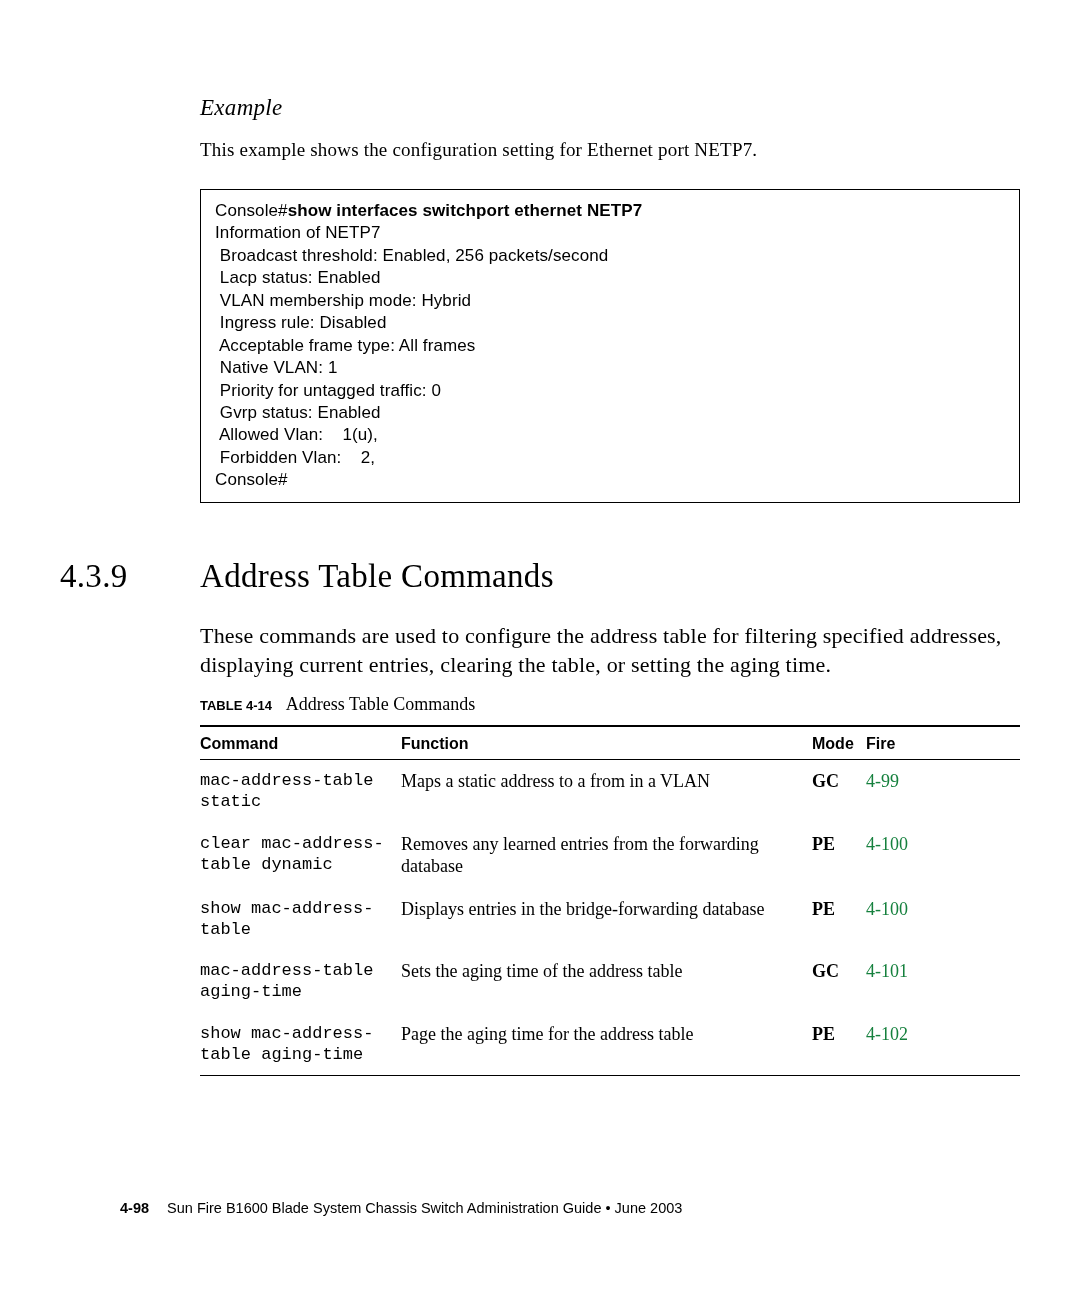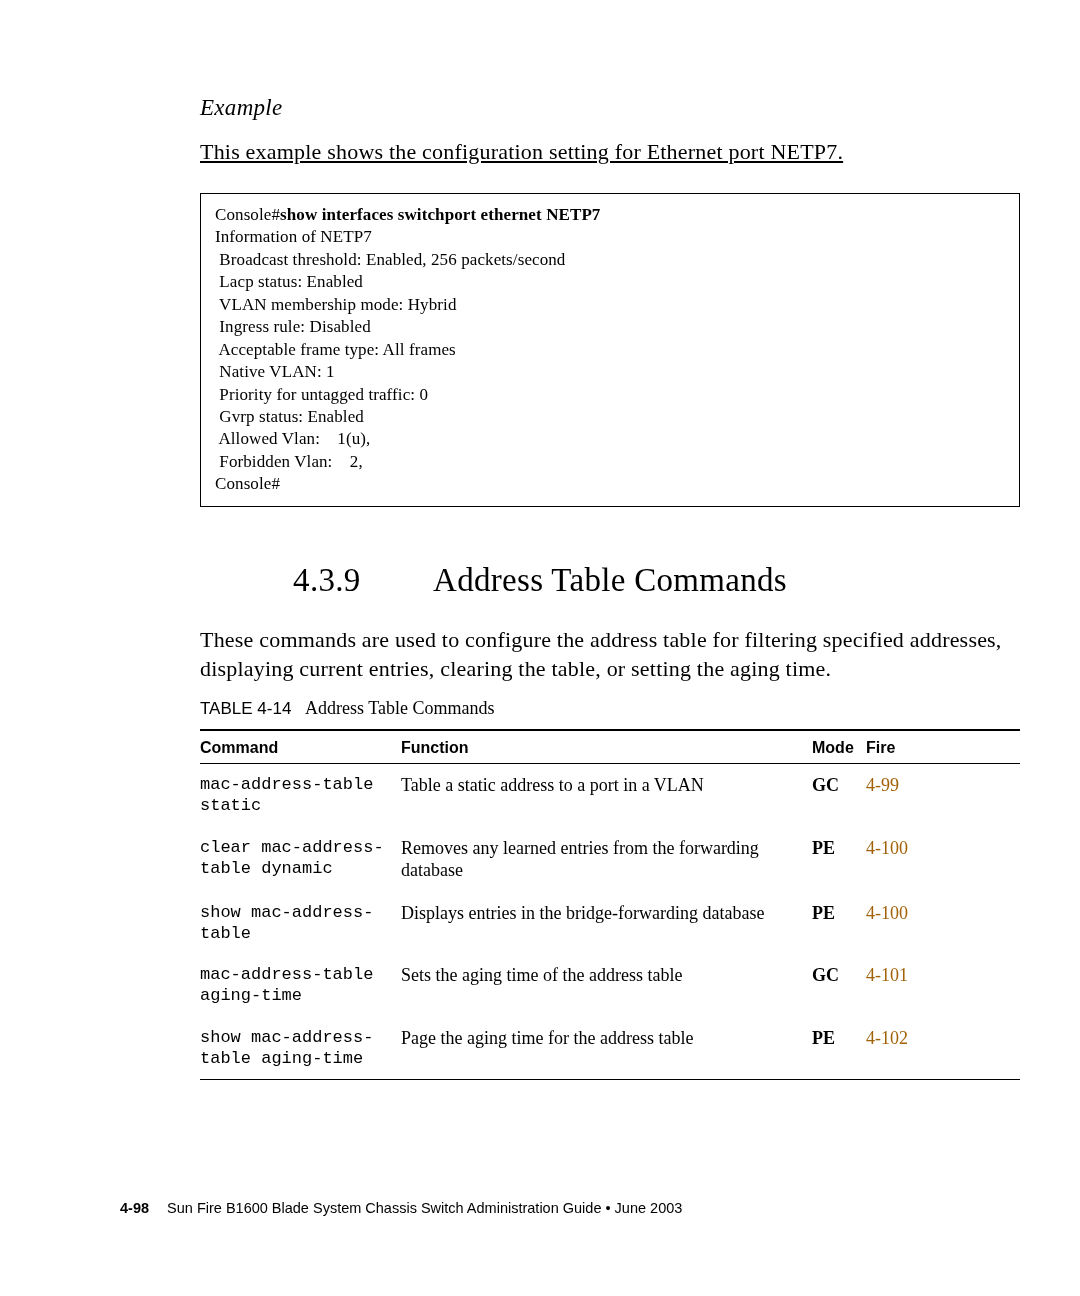--- a/index.html
+++ b/index.html
@@ -21,42 +21,40 @@
       height: 100%;
     }
     .example-heading {
       font-style: italic;
       font-size: 23px;
       margin: 0 0 18px 0;
       font-weight: normal;
       letter-spacing: 0.3px;
     }
     .example-intro {
-      font-size: 22px;
+      font-size: 19px;
       margin: 0 0 28px 0;
       letter-spacing: 0.2px;
-      text-decoration: underline;
     }
     .code-box {
       border: 1.5px solid #000000;
       padding: 10px 14px 10px 14px;
-      font-family: Liberation Serif, serif;
+      font-family: Liberation Sans, sans-serif;
       font-size: 17px;
       line-height: 1.32;
       white-space: pre;
       margin-bottom: 55px;
       letter-spacing: 0.1px;
     }
     .code-box .bold { font-weight: bold; }
     .section-row {
       display: flex;
       align-items: baseline;
       margin-left: -140px;
       margin-bottom: 26px;
-      justify-content: center;
     }
     .section-number {
       font-size: 33px;
       font-weight: normal;
       width: 140px;
       flex-shrink: 0;
       letter-spacing: 0.3px;
     }
     .section-title {
       font-size: 33px;
@@ -68,22 +66,22 @@
       line-height: 1.35;
       margin: 0 0 14px 0;
       letter-spacing: 0.2px;
     }
     .table-caption {
       font-size: 15px;
       margin: 0 0 10px 0;
     }
     .table-caption .cap-label {
       font-family: Helvetica, Arial, sans-serif;
-      font-weight: normal;
-      font-size: 17px;
+      font-weight: bold;
+      font-size: 13px;
       margin-right: 10px;
     }
     .table-caption .cap-title {
       font-size: 18px;
     }
     table.cmd-table {
       width: 100%;
       border-collapse: collapse;
       border-top: 2px solid #000;
       border-bottom: 1.5px solid #000;
@@ -111,21 +109,21 @@
     }
     table.cmd-table td.func-col {
       width: 405px;
     }
     table.cmd-table td.mode-col {
       width: 48px;
       font-weight: bold;
     }
     table.cmd-table td.page-col a,
     .page-link {
-      color: #a16207;
+      color: #15803d;
       text-decoration: none;
     }
     .footer {
       position: absolute;
       left: 120px;
       bottom: 80px;
       font-family: Helvetica, Arial, sans-serif;
       font-size: 14.5px;
     }
     .footer .page-num {
@@ -174,21 +172,21 @@
       <tr>
         <th>Command</th>
         <th>Function</th>
         <th>Mode</th>
         <th>Fire</th>
       </tr>
     </thead>
     <tbody>
       <tr>
         <td class="cmd-col">mac-address-table static</td>
-        <td class="func-col">Table a static address to a port in a VLAN</td>
+        <td class="func-col">Maps a static address to a from in a VLAN</td>
         <td class="mode-col">GC</td>
         <td class="page-col"><a href="#" class="page-link">4-99</a></td>
       </tr>
       <tr>
         <td class="cmd-col">clear mac-address-table dynamic</td>
         <td class="func-col">Removes any learned entries from the forwarding database</td>
         <td class="mode-col">PE</td>
         <td class="page-col"><a href="#" class="page-link">4-100</a></td>
       </tr>
       <tr>

